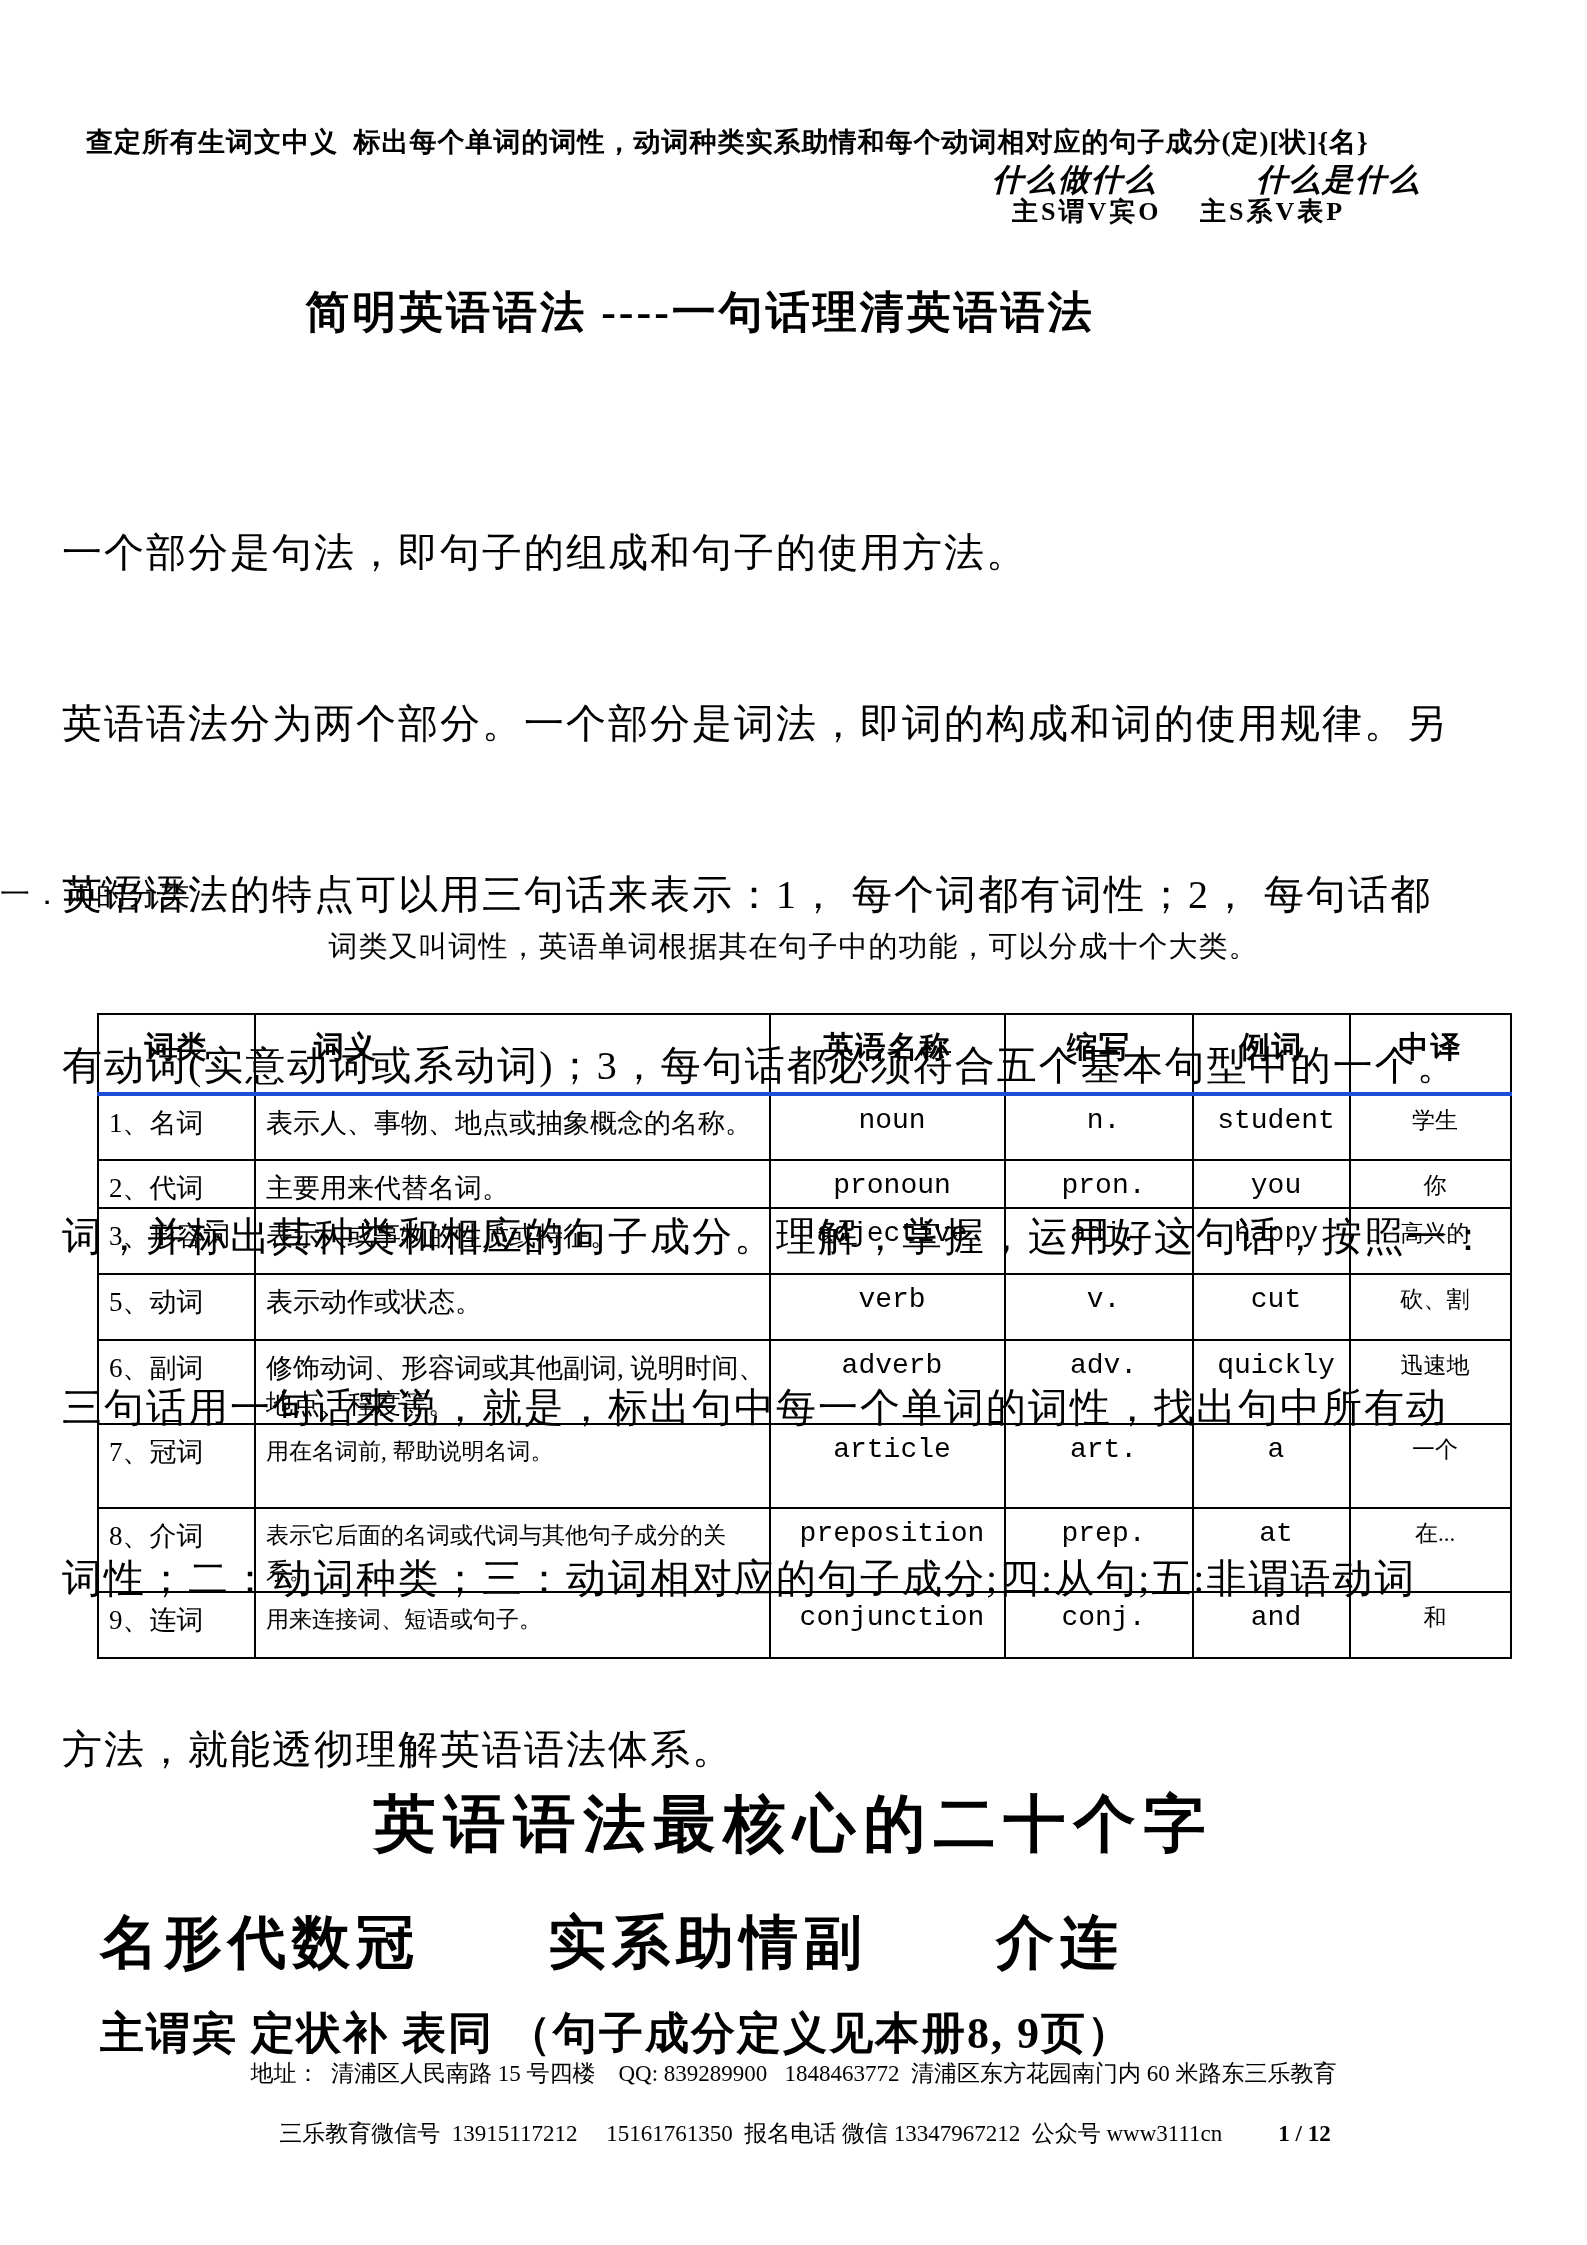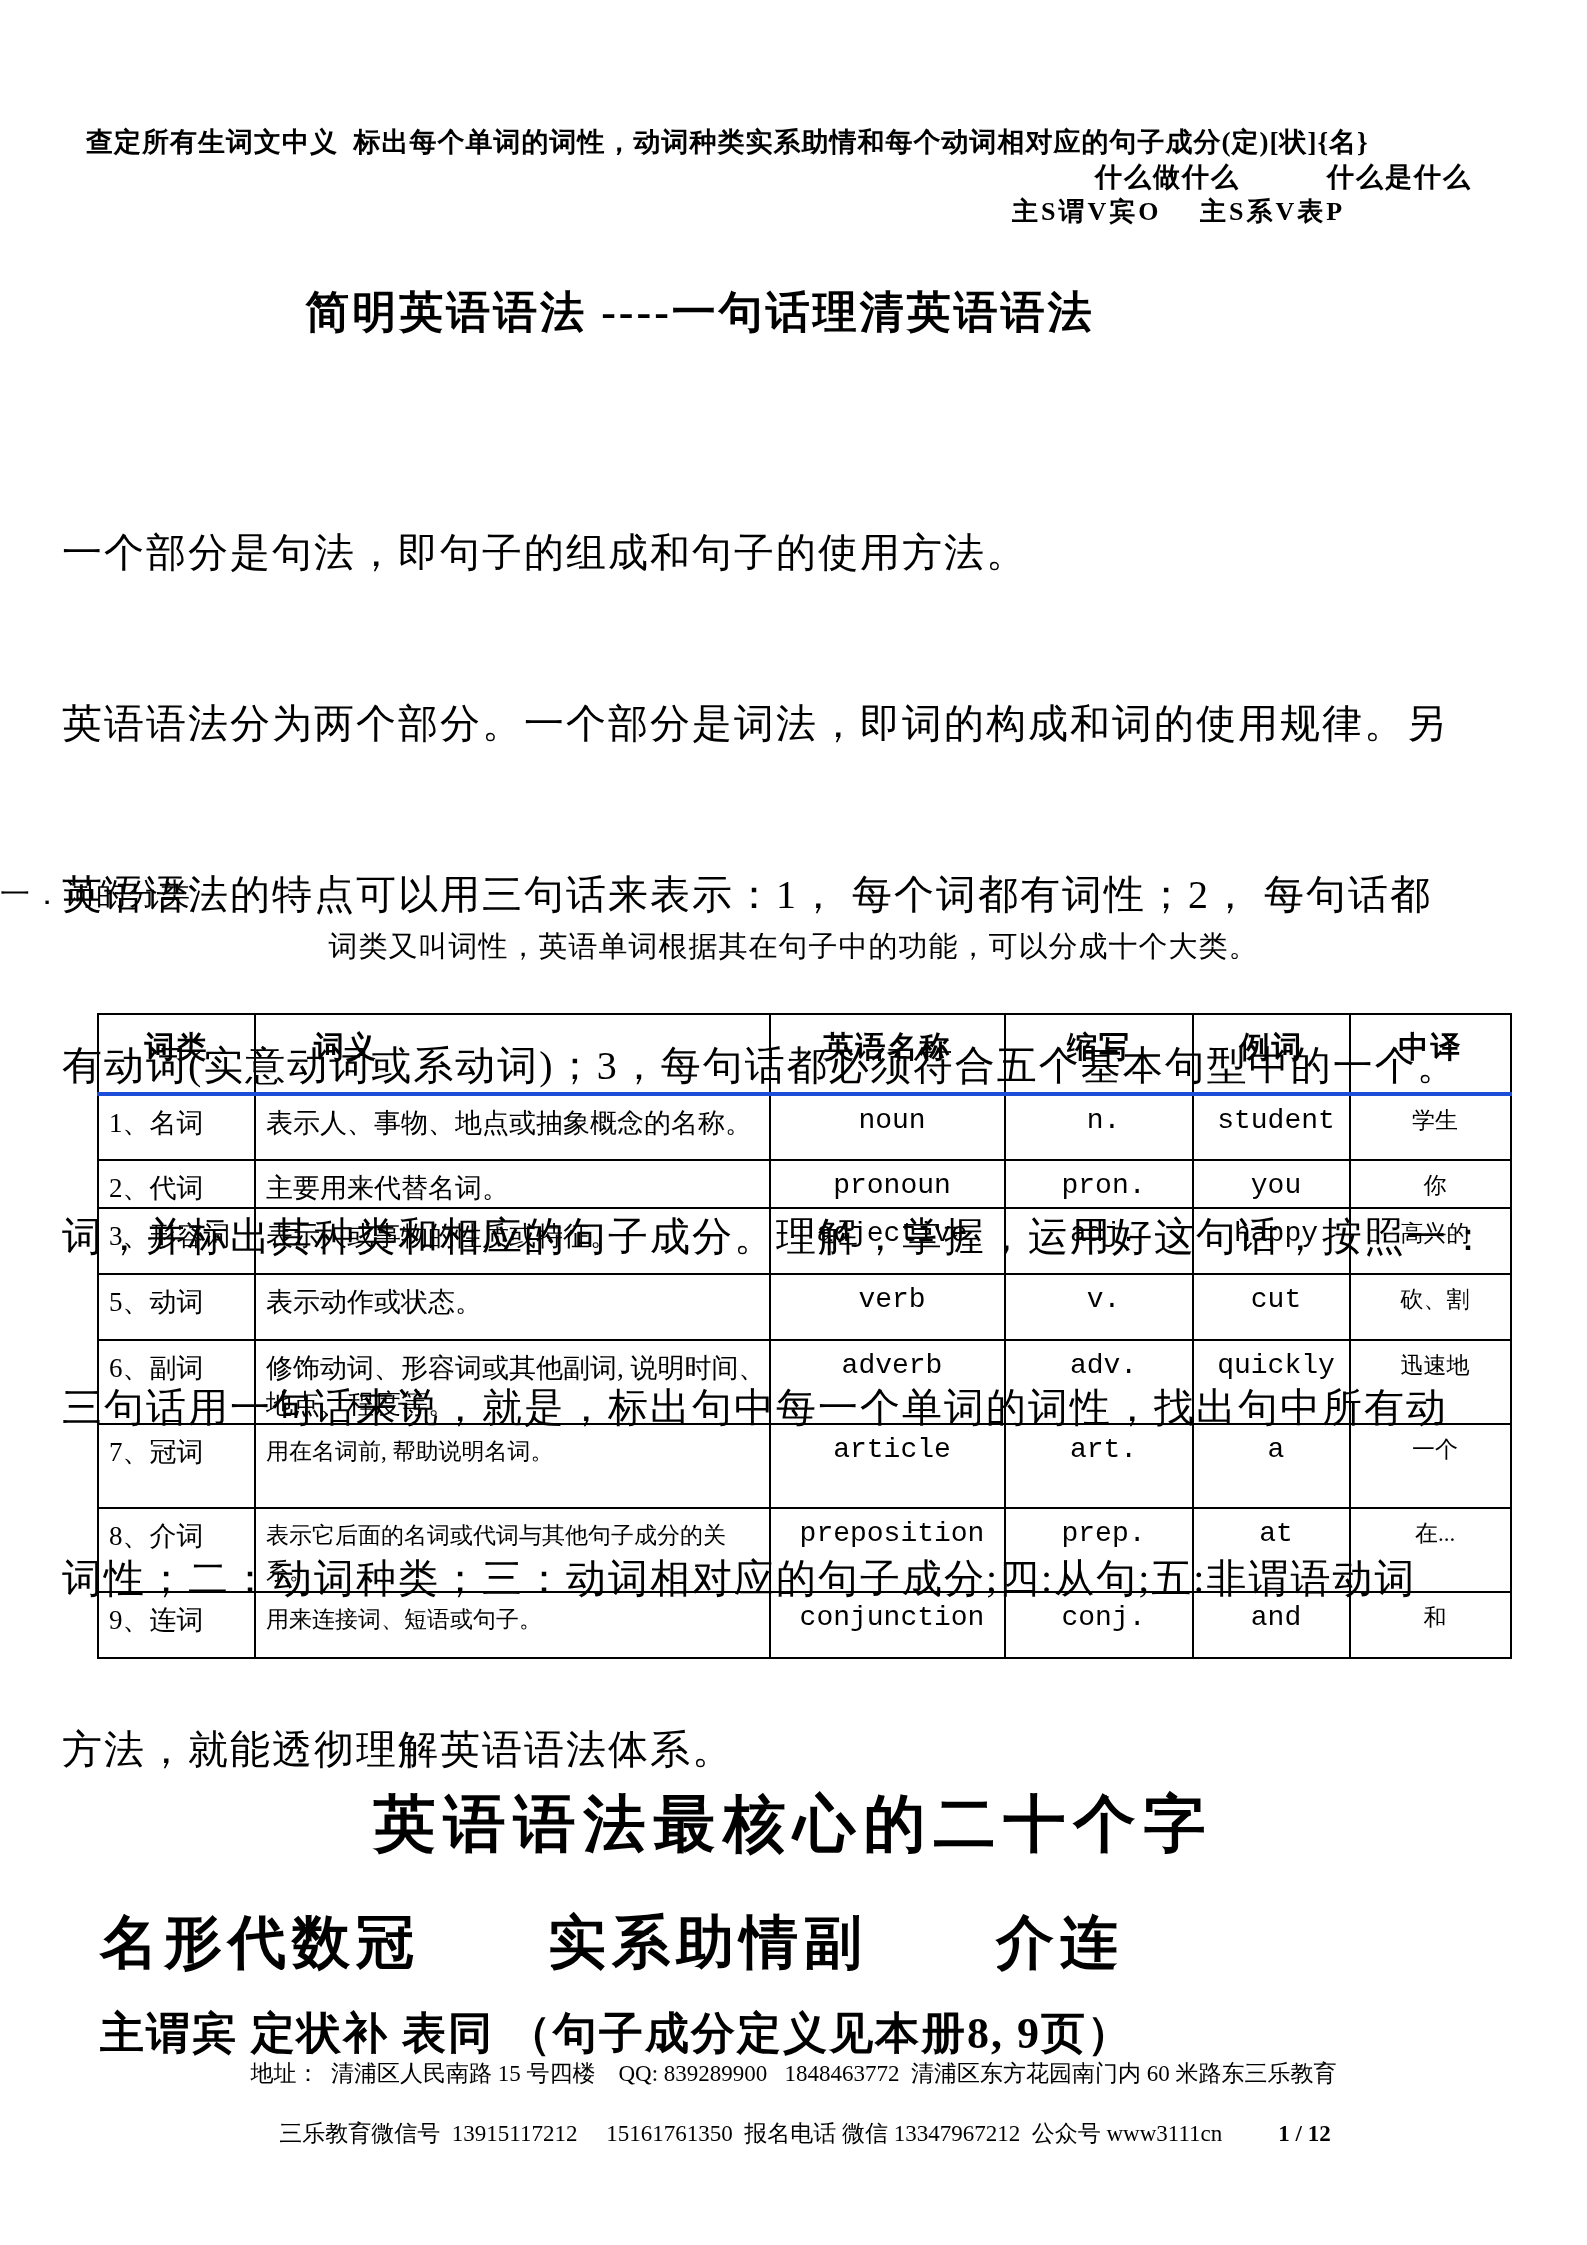--- a/index.html
+++ b/index.html
@@ -6,21 +6,21 @@
   body {
     width: 1587px; height: 2245px;
     background: #ffffff; color: #000;
     font-family: "Liberation Serif", "DejaVu Serif", serif;
     position: relative; overflow: hidden;
   }
   .abs { position: absolute; white-space: pre-wrap; }
 
   
   #annotation-line1 { left: 86px; top: 124px; font-size: 27px; font-weight: bold; letter-spacing: 1px; }
-  #annotation-line2 { left: 1095px; top: 159px; font-size: 27px; font-weight: bold; letter-spacing: 2px; }
+  #annotation-line2 { left: 992px; top: 159px; font-size: 31px; font-weight: bold; letter-spacing: 2px; font-style: italic; }
   #annotation-line3 { left: 1012px; top: 194px; font-size: 26px; font-weight: bold; letter-spacing: 3px; }
 
   
   #doc-title { left: 0; top: 283px; width: 1400px; text-align: center;
                font-size: 44px; font-weight: bold; letter-spacing: 3px; }
 
   
   #intro { left: 62px; top: 410px; width: 1466px; font-size: 40px;
            line-height: 57px; letter-spacing: 2px; }
 

